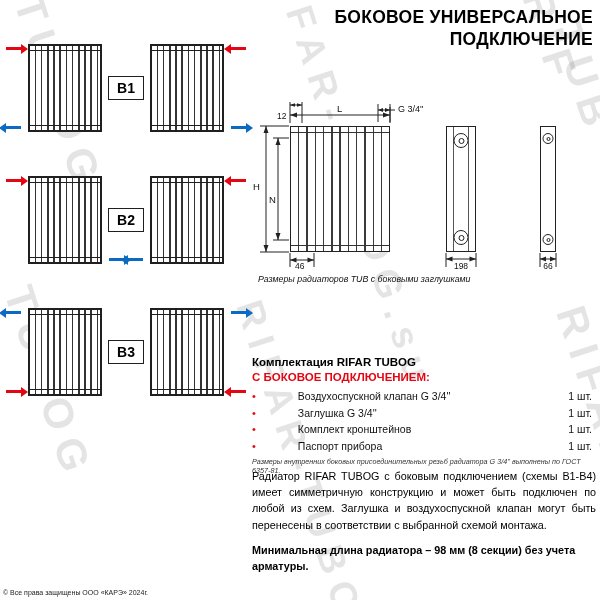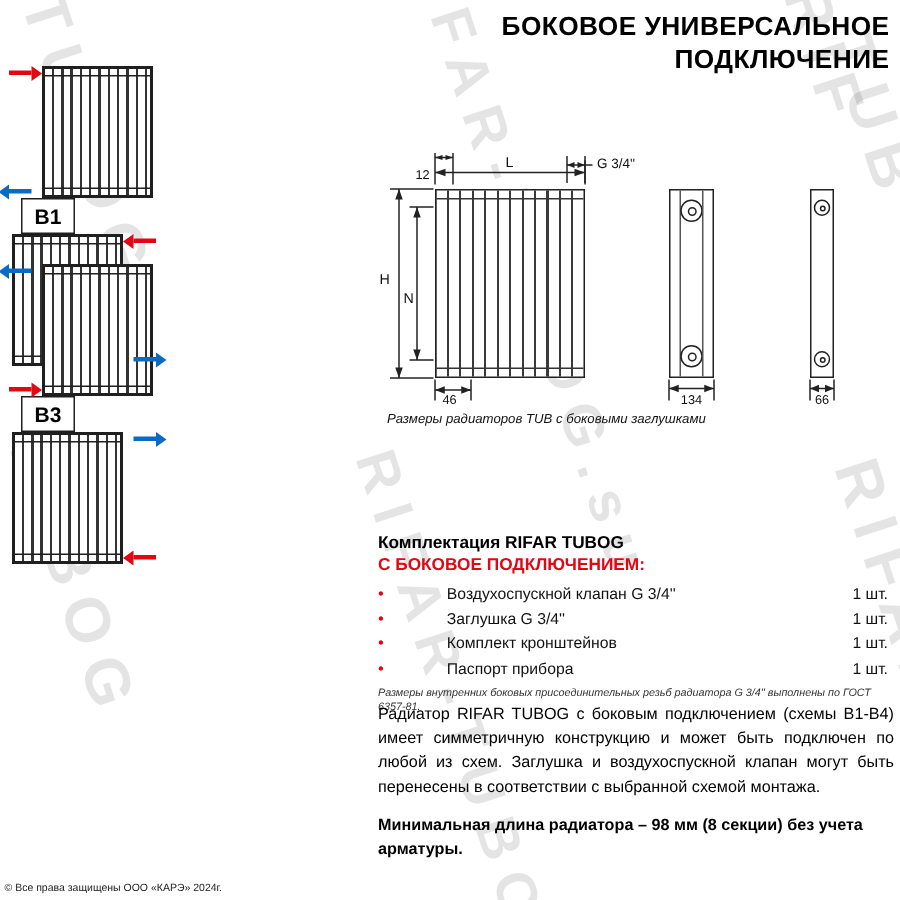--- a/index.html
+++ b/index.html
@@ -18,21 +18,21 @@
   .wm5{left:592px;top:300px;}
   .wm6{left:40px;top:280px;}
   .wm7{left:268px;top:295px;font-size:38px;}
 
   
   .title{position:absolute;top:7px;right:7px;z-index:2;text-align:right;
          font-weight:bold;font-size:17.5px;line-height:1.25;letter-spacing:.3px;color:#000;margin-left:39px;}
 
   
   .schemes{position:absolute;left:8px;top:44px;width:240px;z-index:1;}
-  .scheme-row{display:flex;align-items:flex-start;height:88px;margin-bottom:44px;flex-direction:column;}
+  .scheme-row{display:flex;align-items:center;height:88px;margin-bottom:44px;}
   .radwrap{position:relative;width:74px;height:88px;flex:0 0 auto;}
   .radwrap.first{margin-left:20px;}
   .rad{width:100%;height:100%;box-sizing:border-box;border:2px solid #1f1f1f;
        background:repeating-linear-gradient(90deg,#fff 0 4.6px,#333 4.6px 6.2px);position:relative;}
   .rad::before,.rad::after{content:'';position:absolute;left:0;right:0;border-top:1.4px solid #1f1f1f;}
   .rad::before{top:4px;} .rad::after{bottom:4px;}
   .scheme-label{margin:0 6px;min-width:24px;padding:3px 5px;border:1.6px solid #1f1f1f;
                 background:#fff;text-align:center;font-weight:bold;font-size:14px;color:#000;}
   .arrow{position:absolute;height:3px;width:15px;z-index:2;}
   .arrow.red{background:#e30613;color:#e30613;}
@@ -122,20 +122,33 @@
         <span class="arrow blue dir-left pos-bl"></span>
       </div>
       <div class="scheme-label">B1</div>
       <div class="radwrap">
         <div class="rad"></div>
         <span class="arrow red dir-left pos-tr"></span>
         <span class="arrow blue dir-right pos-br"></span>
       </div>
     </div>
 
+    <div class="scheme-row">
+      <div class="radwrap first">
+        <div class="rad"></div>
+        <span class="arrow red dir-right pos-tl"></span>
+        <span class="arrow blue dir-right pos-br"></span>
+      </div>
+      <div class="scheme-label">B2</div>
+      <div class="radwrap">
+        <div class="rad"></div>
+        <span class="arrow red dir-left pos-tr"></span>
+        <span class="arrow blue dir-left pos-bl"></span>
+      </div>
+    </div>
 
     <div class="scheme-row">
       <div class="radwrap first">
         <div class="rad"></div>
         <span class="arrow red dir-right pos-bl"></span>
         <span class="arrow blue dir-left pos-tl"></span>
       </div>
       <div class="scheme-label">B3</div>
       <div class="radwrap">
         <div class="rad"></div>
@@ -204,21 +217,21 @@
       <span class="boss top"></span>
       <span class="boss bottom"></span>
     </div>
 
     <span class="dl dl-L">L</span>
     <span class="dl dl-12">12</span>
     <span class="dl dl-H">H</span>
     <span class="dl dl-N">N</span>
     <span class="dl dl-46">46</span>
     <span class="dl dl-thread">G 3/4''</span>
-    <span class="dl dl-107">134</span>
+    <span class="dl dl-107">198</span>
     <span class="dl dl-66">66</span>
   </section>
 
   <div class="drawing-caption">Размеры радиаторов TUB с боковыми заглушками</div>
 
   <section class="kit">
     <div class="kit-title">Комплектация RIFAR TUBOG</div>
     <div class="kit-subtitle">С БОКОВОЕ ПОДКЛЮЧЕНИЕМ:</div>
     <div class="kit-items">
       <div class="kit-item">

